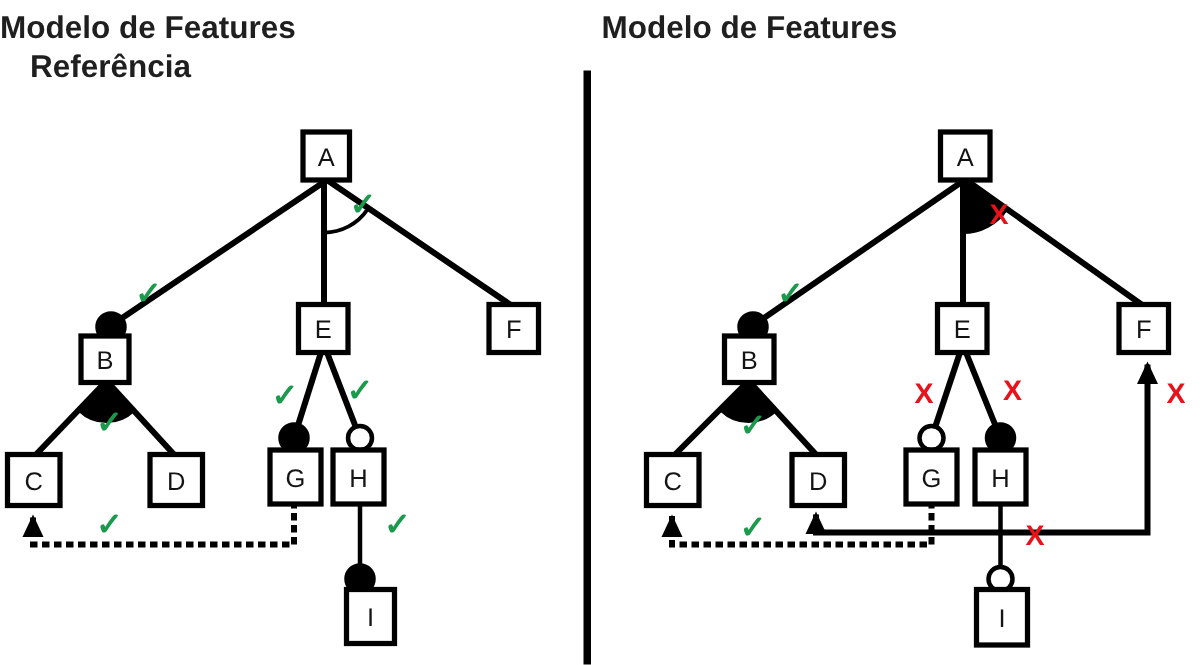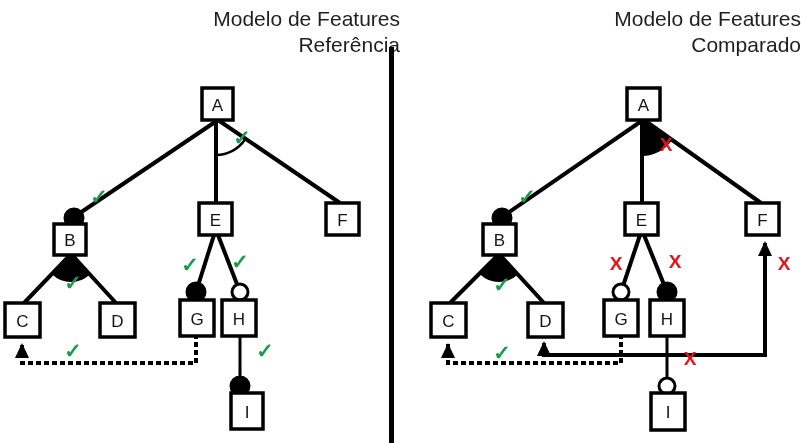--- a/index.html
+++ b/index.html
@@ -2,22 +2,22 @@
 <html><head>
 <meta charset="utf-8">
 <style>
   html,body{margin:0;padding:0;background:#ffffff;}
   body{width:801px;height:443px;overflow:hidden;
        font-family:"Liberation Sans",sans-serif;color:#1a1a1a;}
   #stage{position:relative;width:801px;height:443px;}
   .panel{position:absolute;top:0;height:443px;width:400px;}
   #panel-left{left:0;}
   #panel-right{left:401px;}
-  .title{position:absolute;left:0;width:400px;top:6px;text-align:right;
-         font-size:21px;line-height:26px;color:#1f1f1f;font-weight:400;}
+  .title{position:absolute;left:0;width:400px;top:6px;text-align:left;
+         font-size:21px;line-height:26px;color:#1f1f1f;font-weight:700;}
   .title .l2{display:block;padding-left:20px;}
   svg{position:absolute;left:0;top:0;width:400px;height:443px;overflow:visible;}
   .divider{position:absolute;left:389px;top:47px;width:5px;height:396px;background:#000;}
   text.node-label{font-family:"Liberation Sans",sans-serif;font-size:17px;
                   text-anchor:middle;dominant-baseline:central;fill:#141414;}
   text.mark-check{font-family:"Liberation Sans",sans-serif;font-size:21px;
                   font-weight:bold;text-anchor:middle;dominant-baseline:central;}
   text.mark-x{font-family:"Liberation Sans",sans-serif;font-size:19px;
               font-weight:bold;text-anchor:middle;dominant-baseline:central;}
 </style>
@@ -133,21 +133,20 @@
           <text x="265" y="350" class="mark-check" fill="#1a9b4c">✓</text>
         </g>
       </svg>
   </div>
 
   <div class="divider"></div>
 
   <div class="panel" id="panel-right">
     <div class="title">
       <span>Modelo de Features</span>
-      <span class="l2">Comparado</span>
     </div>
     <svg id="svg-right" viewBox="0 0 400 443">
         <g>
           <g>
             <path d="M 241 120 L 241 155 A 35 35 0 0 0 270.01631503942644 139.57175162147615 Z" fill="#000000" stroke="#000000" stroke-width="2"></path>
           </g>
           <g>
             <path d="M 98 255 L 79.93888236806607 273.70283480880494 A 26 26 0 0 0 116.06111763193394 273.70283480880494 Z" fill="#000000" stroke="#000000" stroke-width="2"></path>
           </g>
         </g>

